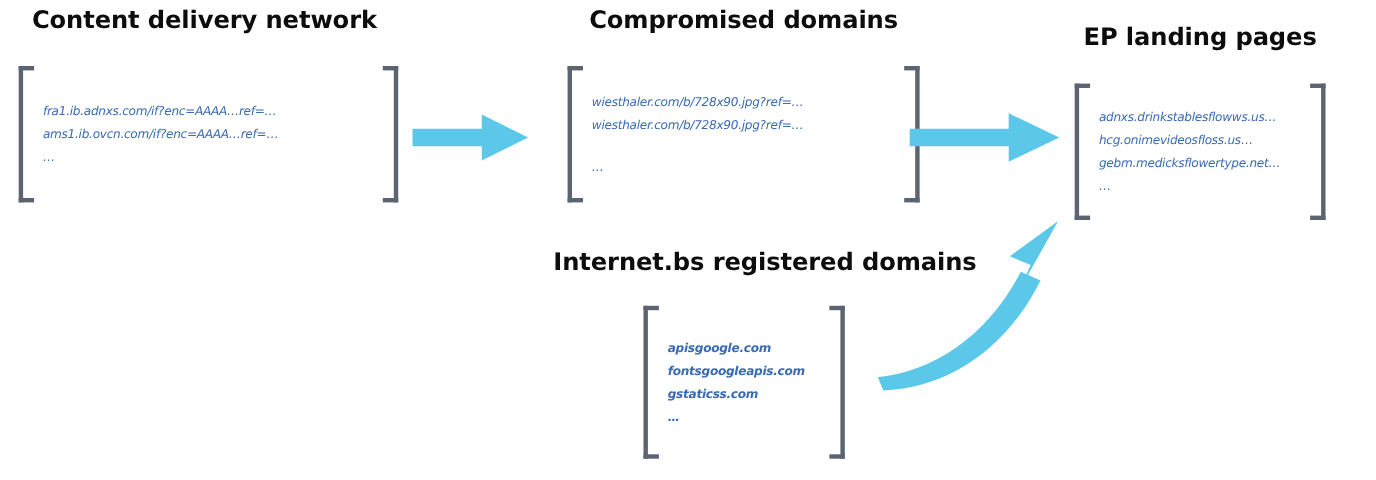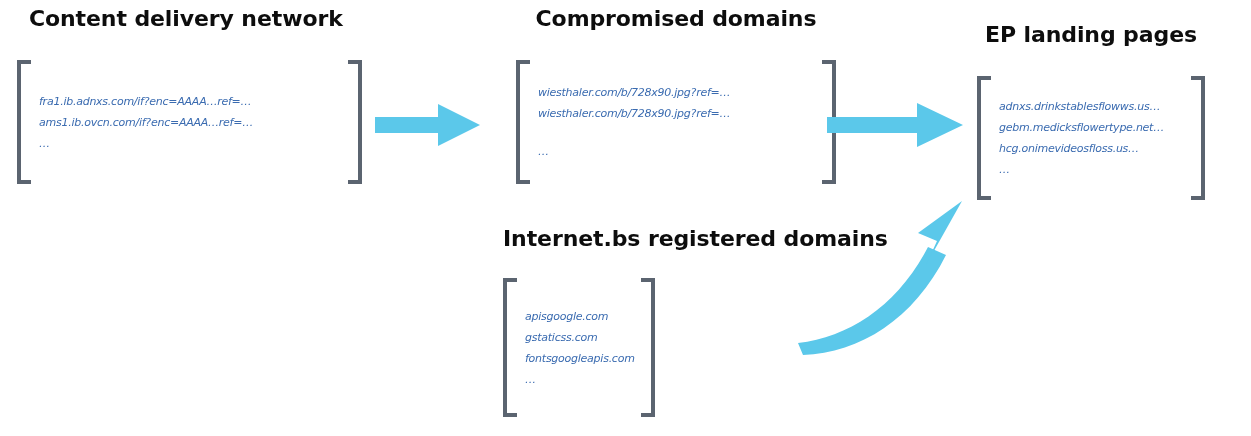--- a/index.html
+++ b/index.html
@@ -86,21 +86,23 @@
 
   #group-cdn .bracket-box,
   #group-compromised .bracket-box,
   #group-landing .bracket-box {
     margin-top: 28px;
     height: 124px;
   }
   #group-internetbs .bracket-box {
     margin-top: 26px;
     height: 139px;
-    width: 152px;
+    width: 183px;
+    margin-left: 82px;
+    font-weight: bold;
   }
 
   #group-cdn .group-title         { text-align: left;  margin-left: 12px; }
   #group-compromised .group-title { text-align: center; }
   #group-landing .group-title     { text-align: center; }
   #group-internetbs .group-title  { text-align: center; }
 
   
   #group-compromised .items .item:nth-child(3) { margin-top: 17px; }
 
@@ -153,36 +155,36 @@
     </div>
   </div>
 
   <div class="group" id="group-landing">
     <div class="group-title">EP landing pages</div>
     <div class="bracket-box">
       <div class="arm left"></div>
       <div class="arm right"></div>
       <div class="items">
         <div class="item">adnxs.drinkstablesflowws.us…</div>
+        <div class="item">hcg.onimevideosfloss.us…</div>
         <div class="item">gebm.medicksflowertype.net…</div>
-        <div class="item">hcg.onimevideosfloss.us…</div>
         <div class="item ellipsis">…</div>
       </div>
     </div>
   </div>
 
   <div class="group" id="group-internetbs">
     <div class="group-title">Internet.bs registered domains</div>
     <div class="bracket-box">
       <div class="arm left"></div>
       <div class="arm right"></div>
       <div class="items">
         <div class="item">apisgoogle.com</div>
+        <div class="item">fontsgoogleapis.com</div>
         <div class="item">gstaticss.com</div>
-        <div class="item">fontsgoogleapis.com</div>
         <div class="item ellipsis">…</div>
       </div>
     </div>
   </div>
 
   <svg class="arrow-straight" id="arrow-cdn-to-compromised" viewBox="0 0 110 50" width="110" height="50">
     <path d="M 0 17 L 63 17 L 63 4 L 105 25 L 63 46 L 63 33 L 0 33 Z" fill="#5bc8ea"></path>
   </svg>
 
   <svg class="arrow-straight" id="arrow-compromised-to-landing" viewBox="0 0 140 50" width="140" height="50">

